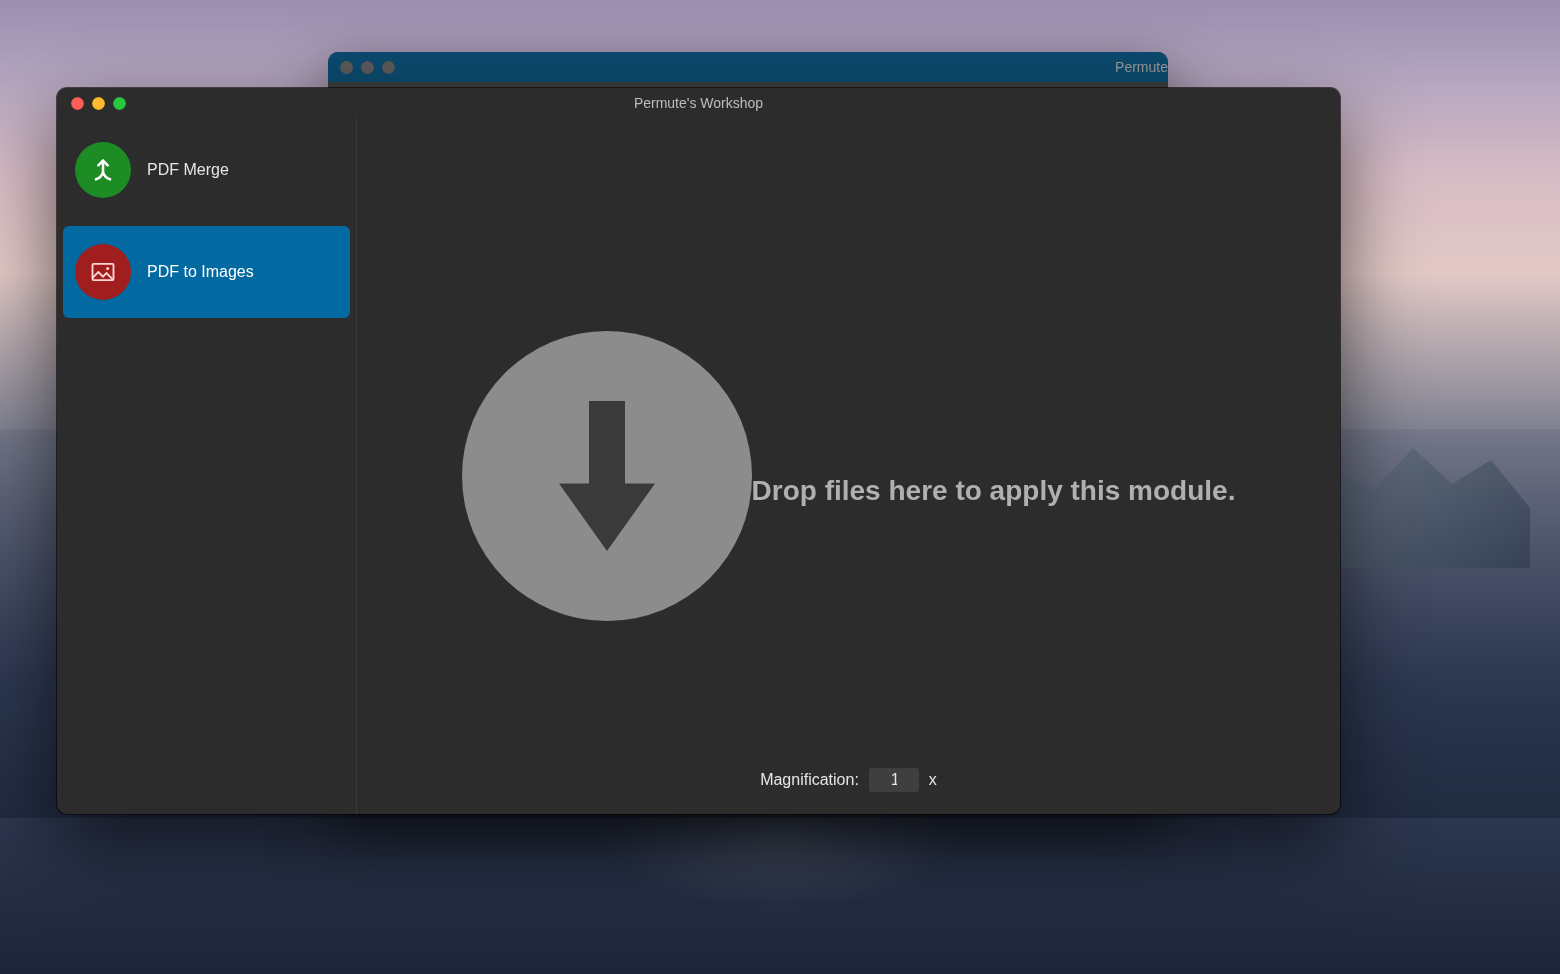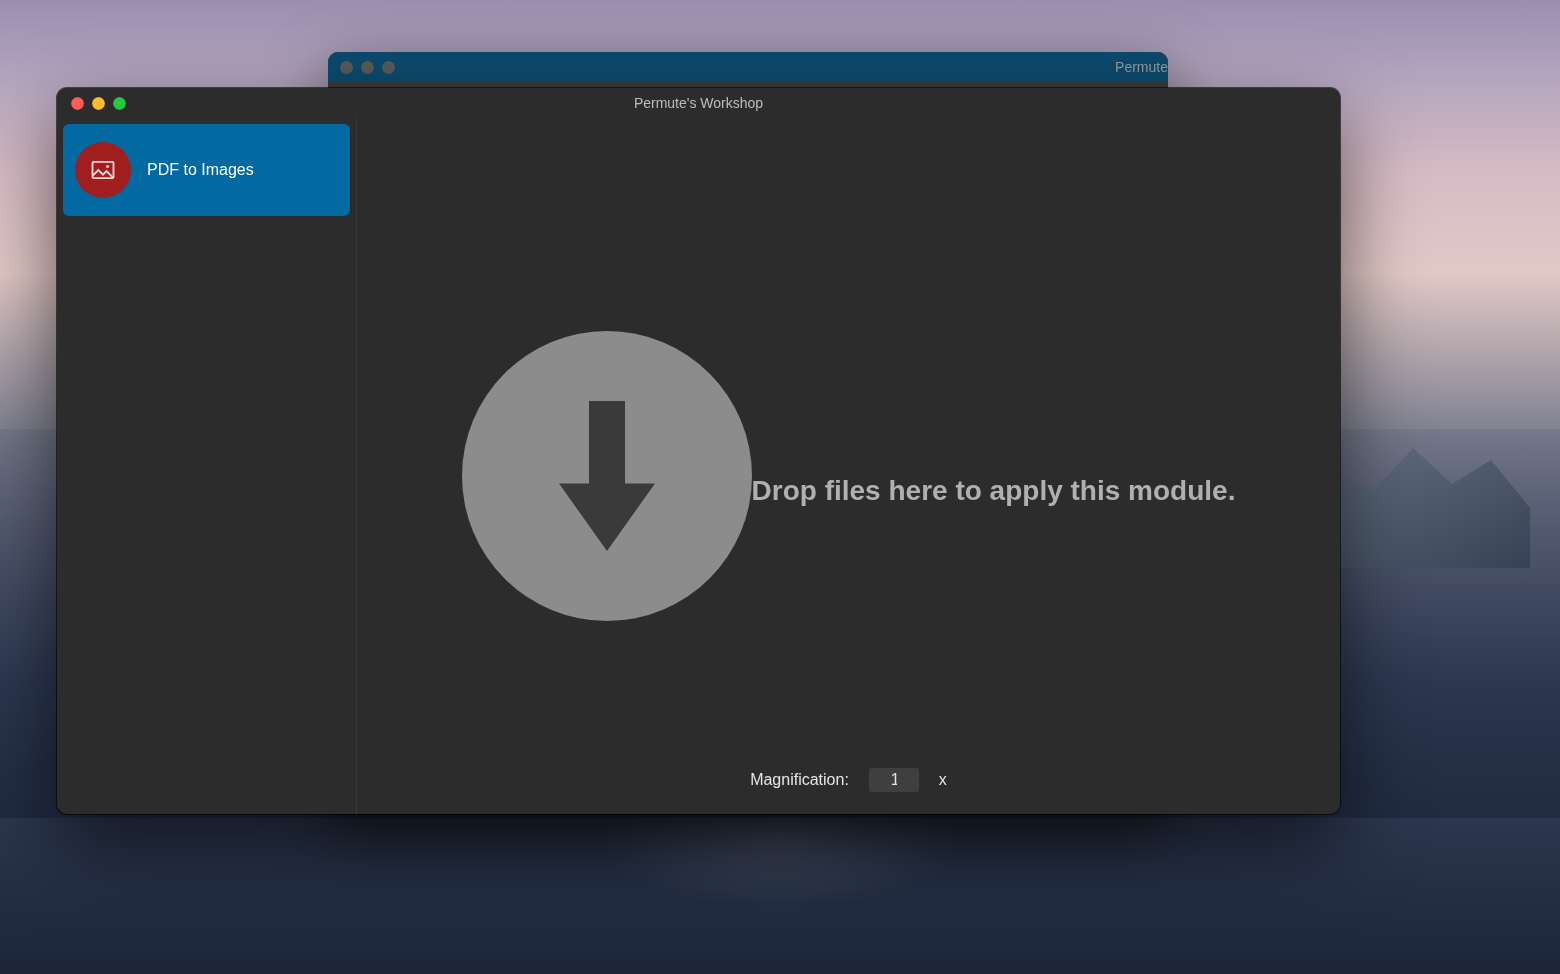--- a/index.html
+++ b/index.html
@@ -129,21 +129,21 @@
     margin-bottom: 30px;
   }
   .drop-circle svg { width:150px; height:180px; fill:#3a3a3a; }
   .drop-text {
     color:#b0b0b0; font-size:28px; font-weight:600;
   }
 
   
   .mag-row {
     position:absolute; bottom:22px; left:0; right:0;
-    display:flex; align-items:center; justify-content:center; gap:20px;
+    display:flex; align-items:center; justify-content:center; gap:10px;
     color:#e6e6e6; font-size:16px;
   }
   .mag-input {
     width:50px; background:#3f3f3f; border:none; color:#e6e6e6;
     font-size:16px; text-align:right; padding:3px 22px; border-radius:3px;
     font-family:inherit;
   }
 
 </style>
 </head>
@@ -172,20 +172,30 @@
       <span class="tl green"></span>
     </div>
     <span>Permute's Workshop</span>
   </div>
 
   <div class="front-body">
 
     <div class="sidebar">
 
 
+      <div class="side-item">
+        <div class="side-icon icon-merge">
+          <svg viewBox="0 0 24 24" fill="none" stroke="#ffffff" stroke-width="2.2" stroke-linecap="round" stroke-linejoin="round">
+            <path d="M12 4v10"></path>
+            <path d="M8 8l4-4 4 4"></path>
+            <path d="M6 20c3-1 5-3 6-6 1 3 3 5 6 6"></path>
+          </svg>
+        </div>
+        <span>PDF Merge</span>
+      </div>
 
       <div class="side-item selected">
         <div class="side-icon icon-img">
           <svg viewBox="0 0 24 24" fill="none" stroke="#ffd6d6" stroke-width="1.6">
             <rect x="3" y="5" width="18" height="14" rx="1"></rect>
             <circle cx="16" cy="9" r="1.3" fill="#ffd6d6" stroke="none"></circle>
             <path d="M3 17l5-5 4 4 3-3 6 6"></path>
           </svg>
         </div>
         <span>PDF to Images</span>

